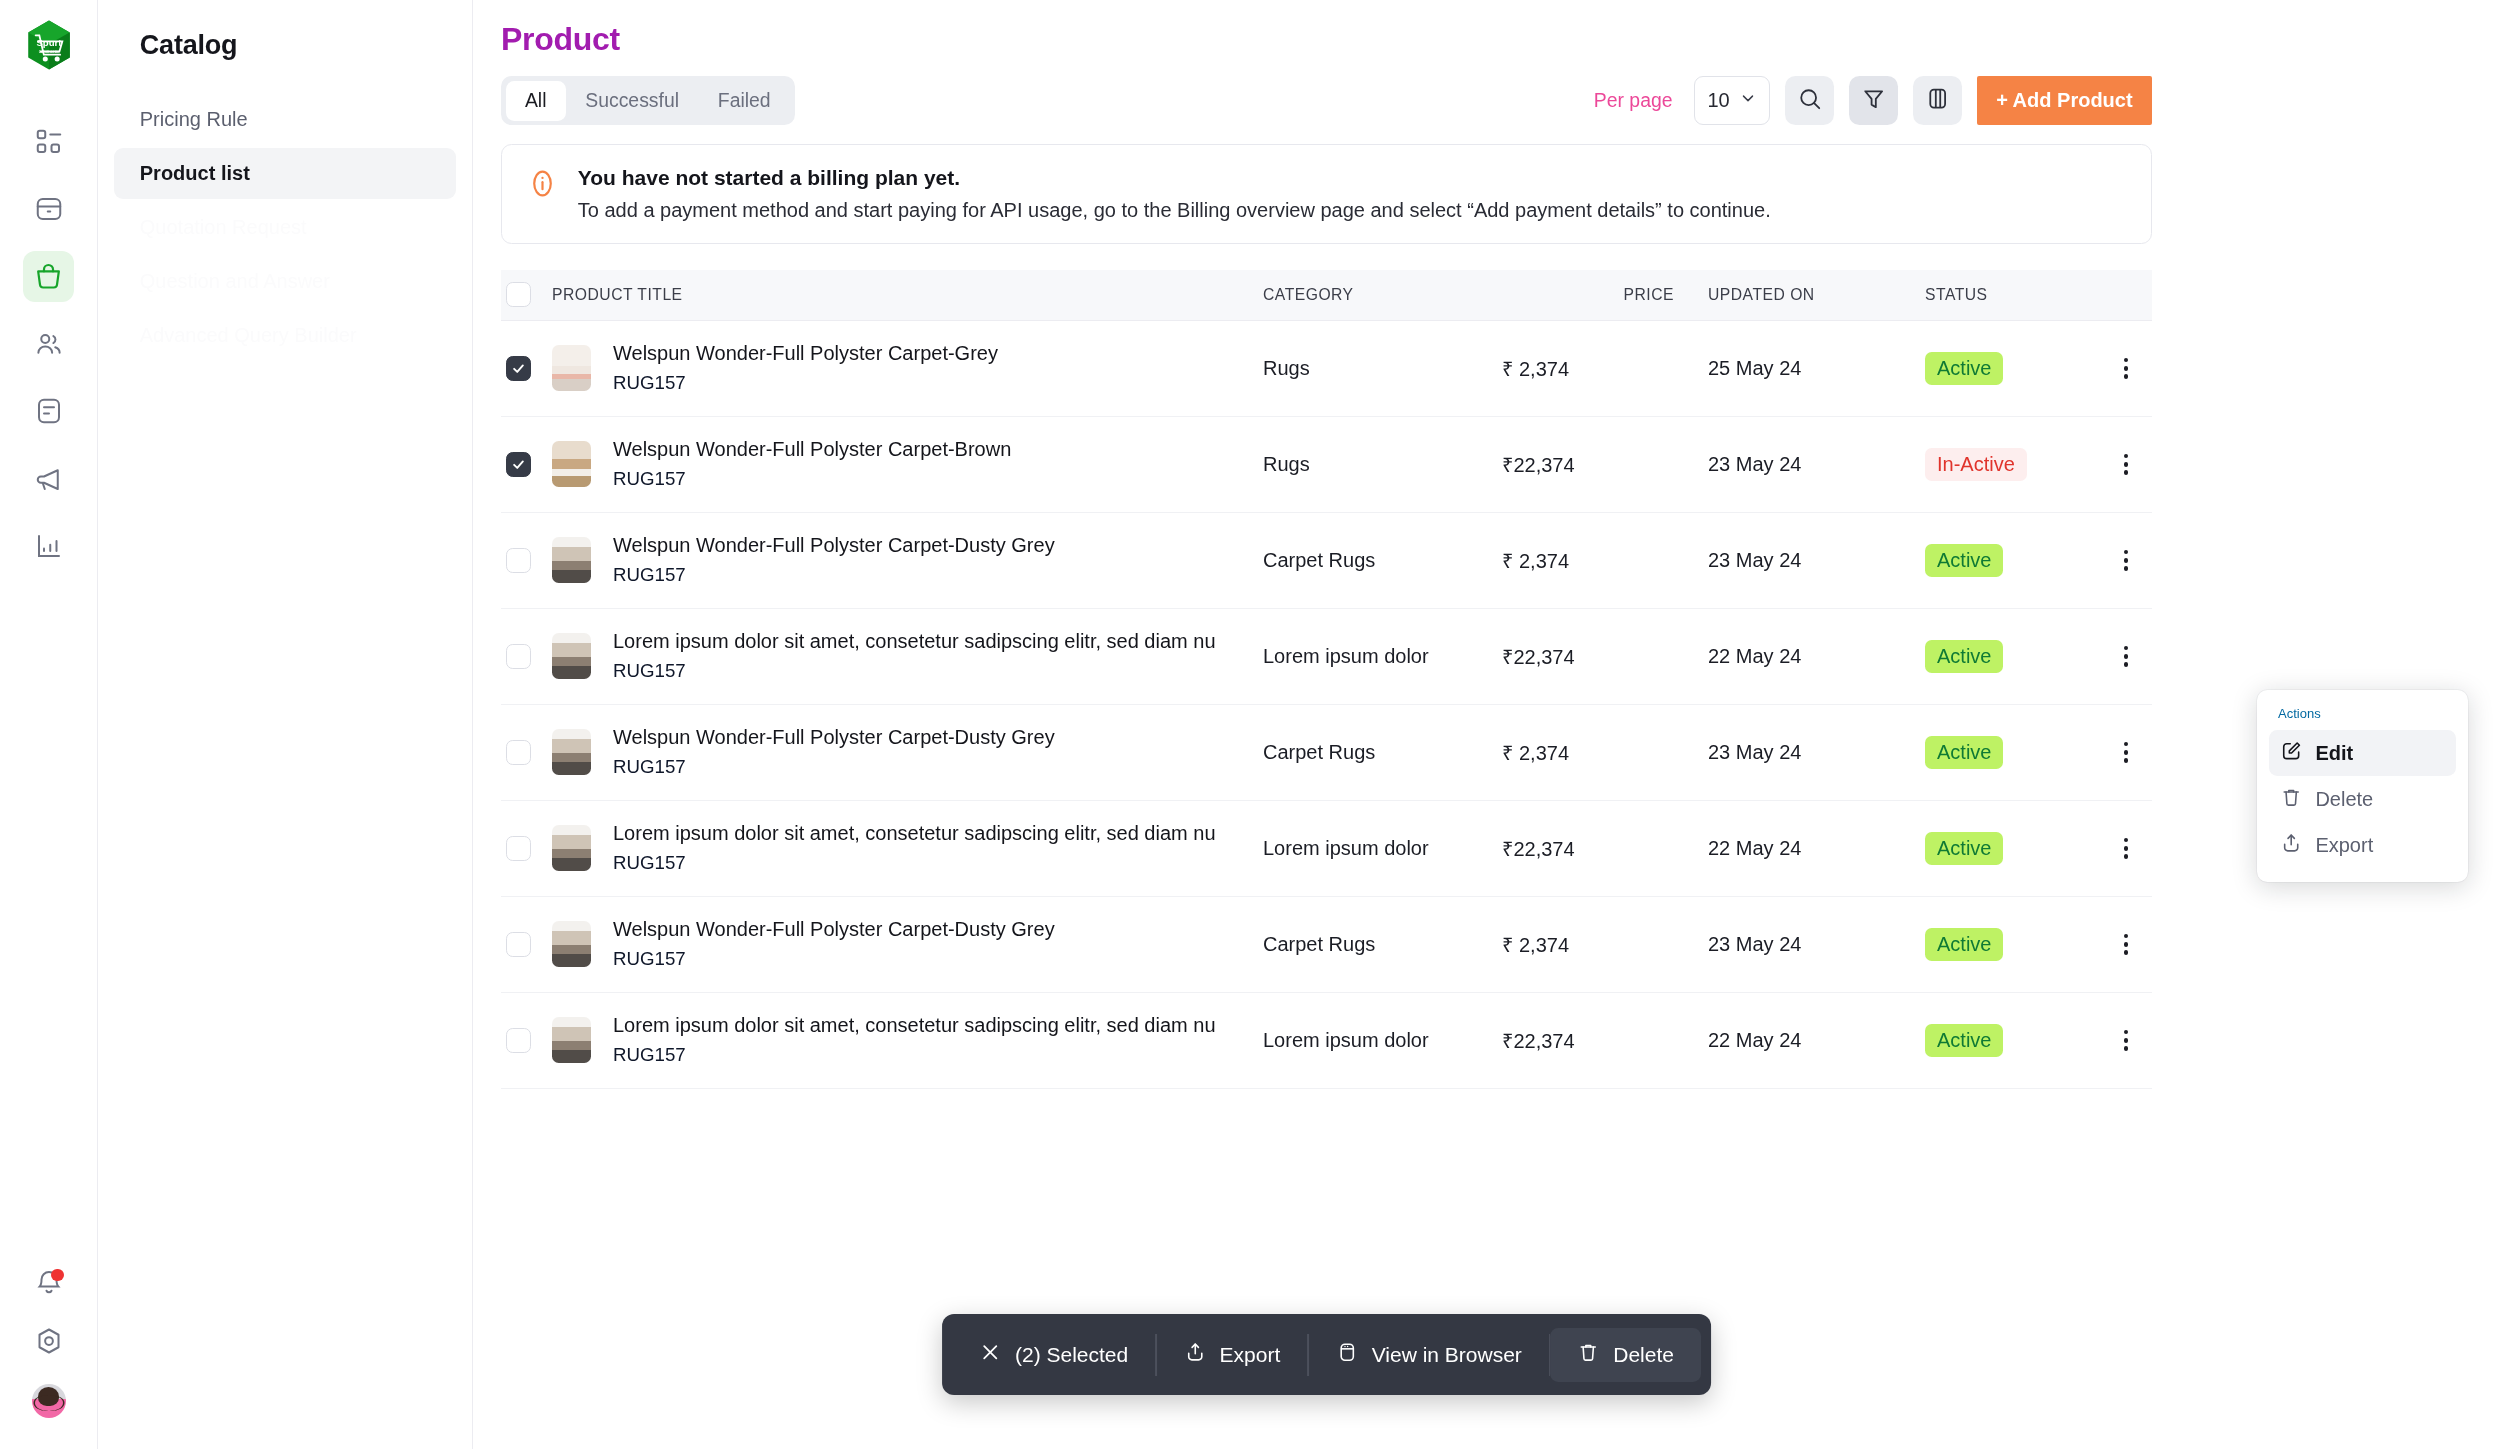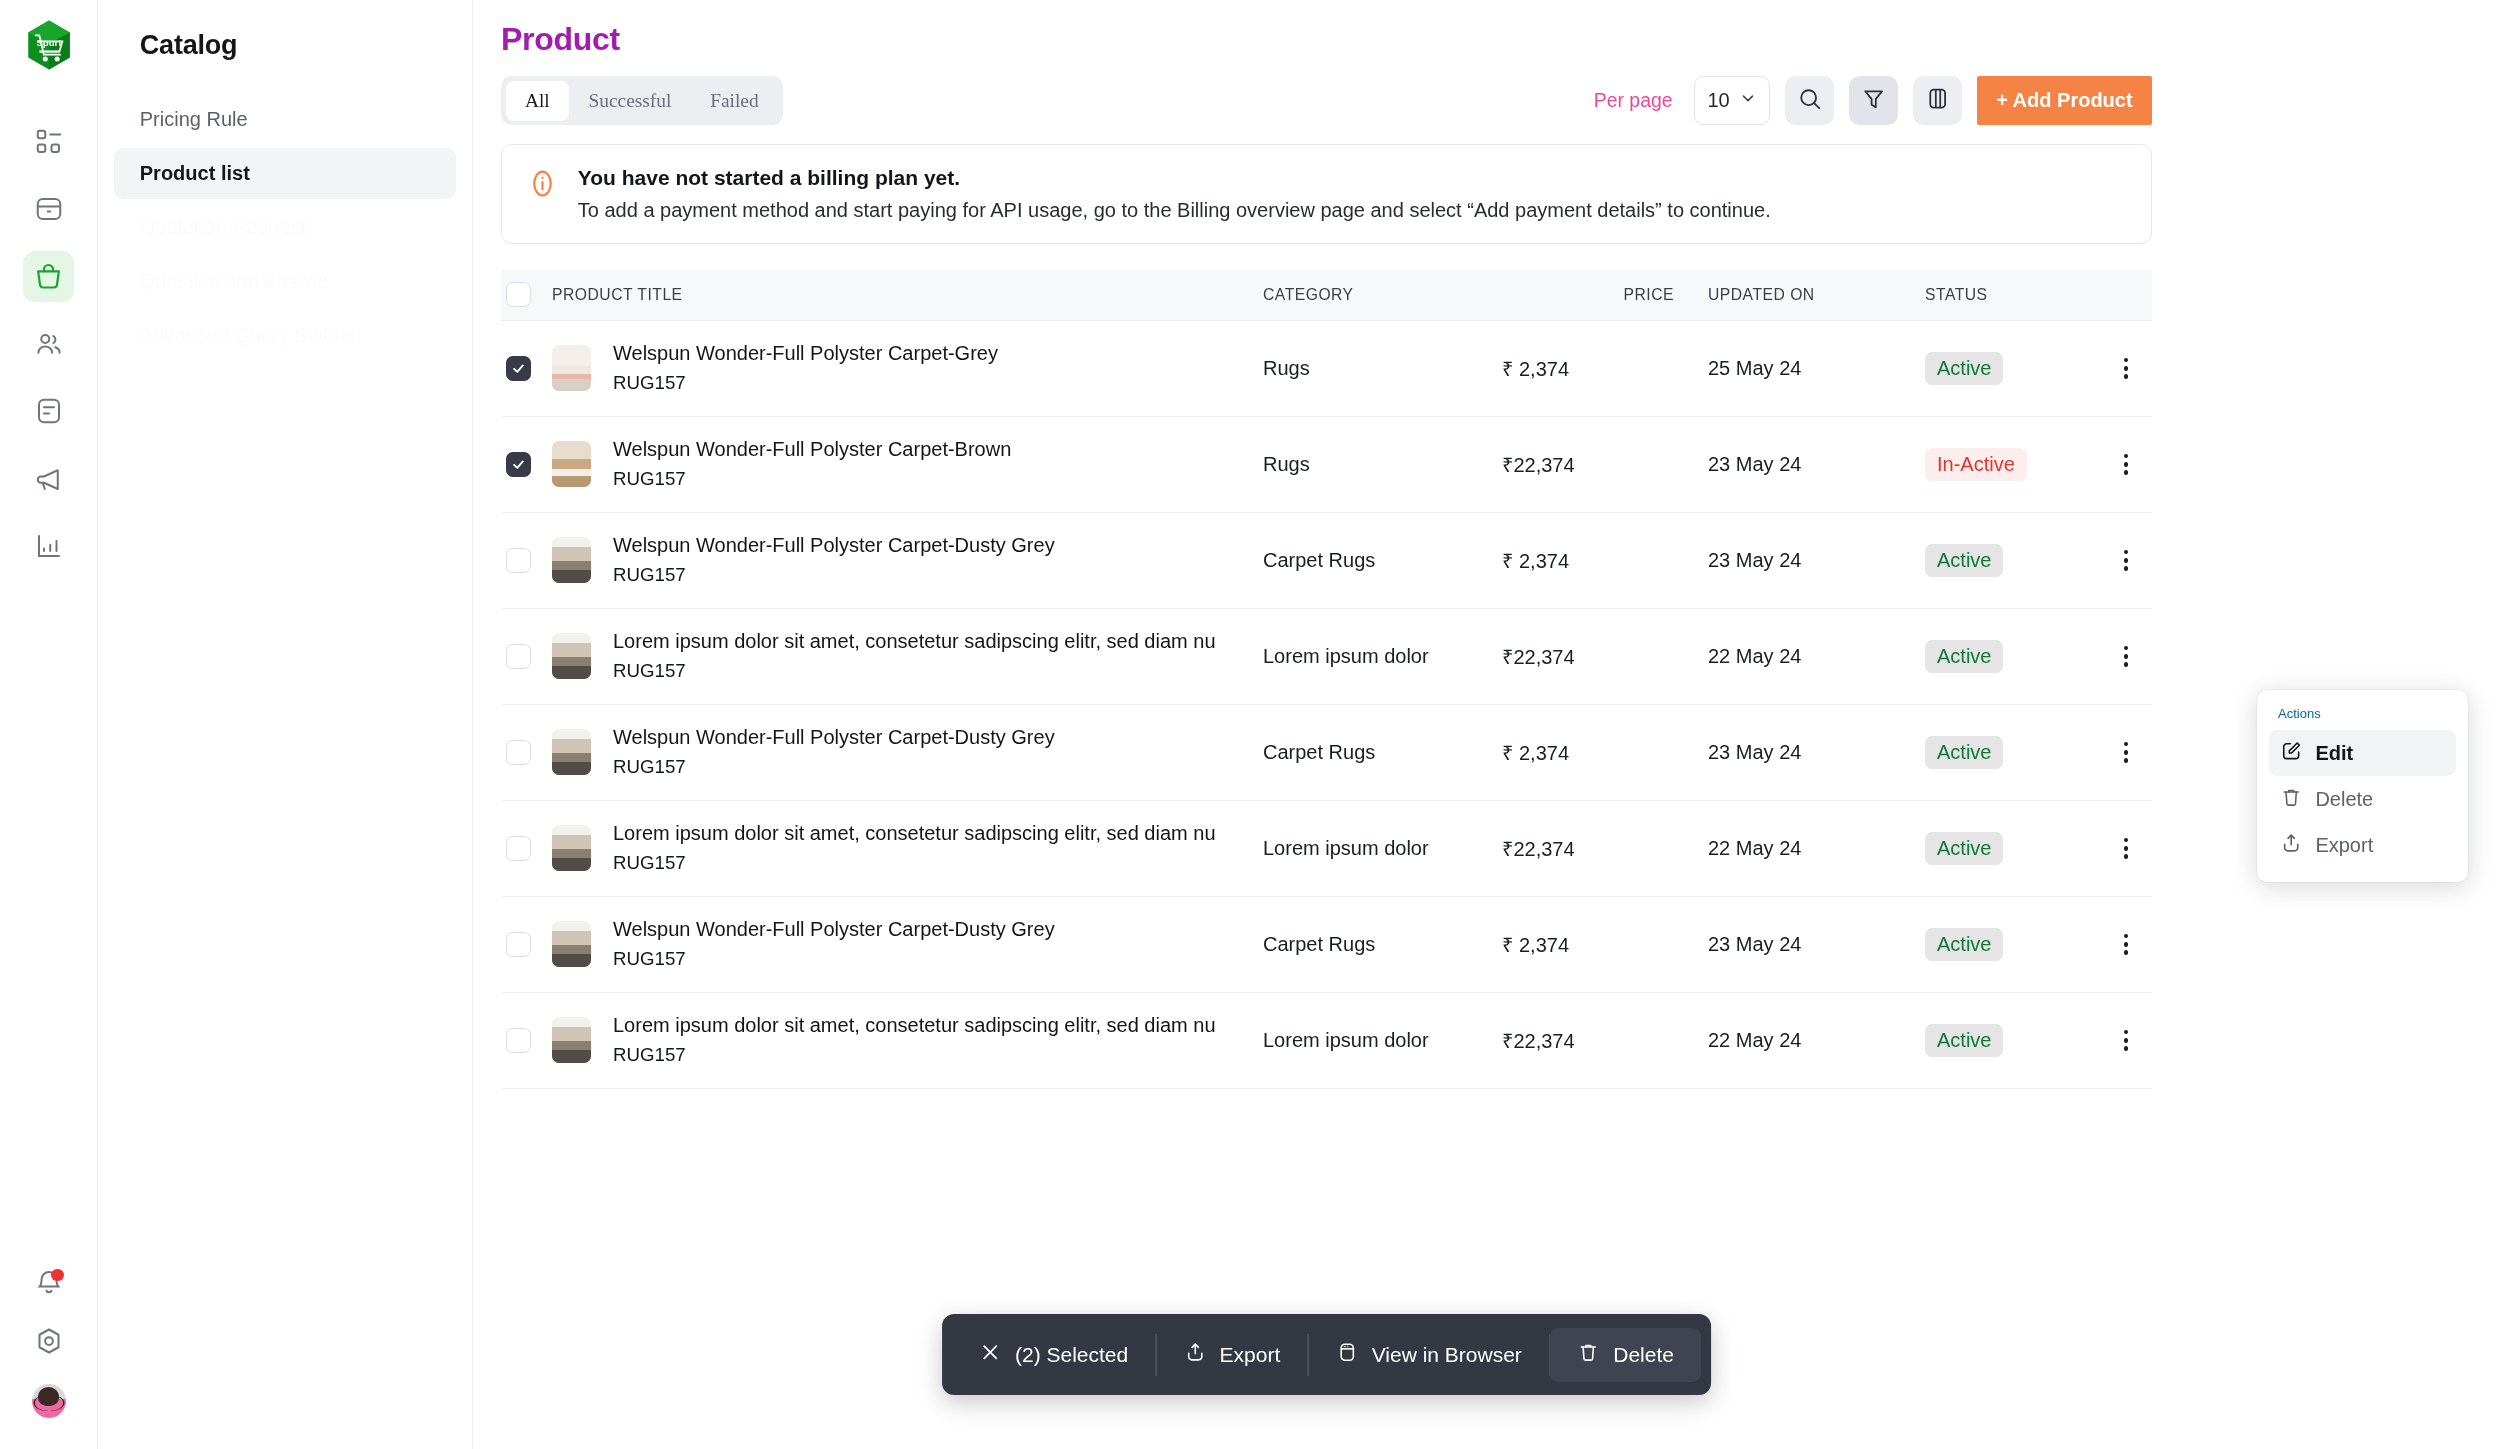--- a/index.html
+++ b/index.html
@@ -68,21 +68,21 @@
   .main { flex: 1 1 auto; height: 100%; min-width: 0; background: #fff; position: relative; }
   .main-inner { padding: 21px 28px 0 28px; height: 100%; }
 
   .page-title { font-size: 32px; font-weight: 700; color: #a21caf; letter-spacing: -0.3px; }
 
   .toolbar-row {
     margin-top: 18px; display: flex; align-items: center; justify-content: space-between;
   }
   .tabs {
     display: inline-flex; background: #eceef2; border-radius: 10.5px; padding: 4.5px;
-    height: 49px; align-items: center; font-family: Liberation Serif, serif;
+    height: 49px; align-items: center;
   }
   .tab {
     height: 40px; padding: 0 19.4px; border-radius: 8.2px;
     display: flex; align-items: center;
     font-size: 19.4px; color: #6b6f7e; cursor: pointer;
   }
   .tab.active { background: #fff; color: #1b1c22; font-weight: 400; }
 
   .tools { display: flex; align-items: center; gap: 15px; }
   .perpage-label { font-size: 19.4px; color: #ec4899; margin-right: 7px; }
@@ -156,21 +156,21 @@
   .pname { font-size: 20px; color: #14151b; font-weight: 400; white-space: nowrap; overflow: hidden; text-overflow: ellipsis; }
   .psku  { font-size: 18.7px; color: #0f172a; margin-top: 6.7px; }
   .cat   { font-size: 20px; color: #1b1d25; }
   .price { font-size: 20px; color: #1b1d25; }
   .upd   { font-size: 20px; color: #1b1d25; }
 
   .badge {
     display: inline-flex; align-items: center; justify-content: center;
     height: 33px; padding: 0 12px; border-radius: 6.7px; font-size: 20px;
   }
-  .badge.active { background: #e5e5e5; color: #0f7a34; }
+  .badge.active { background: #bef264; color: #0f7a34; }
   .badge.inactive { background: #fdeeee; color: #e0342c; }
   .kebab { display: flex; flex-direction: column; gap: 3.7px; align-items: center; cursor: pointer; }
   .kebab span { width: 4.5px; height: 4.5px; border-radius: 50%; background: #1c1d24; }
 
   
   .menu {
     position: absolute; left: 1784px; top: 690px; width: 211px;
     background: #fff; border-radius: 10.5px;
     box-shadow: 0 4.5px 25.4px rgba(20,22,30,.17), 0 0 0 0.7px rgba(20,22,30,.05);
     padding: 16.4px 12px 13.5px 12px; z-index: 40;

